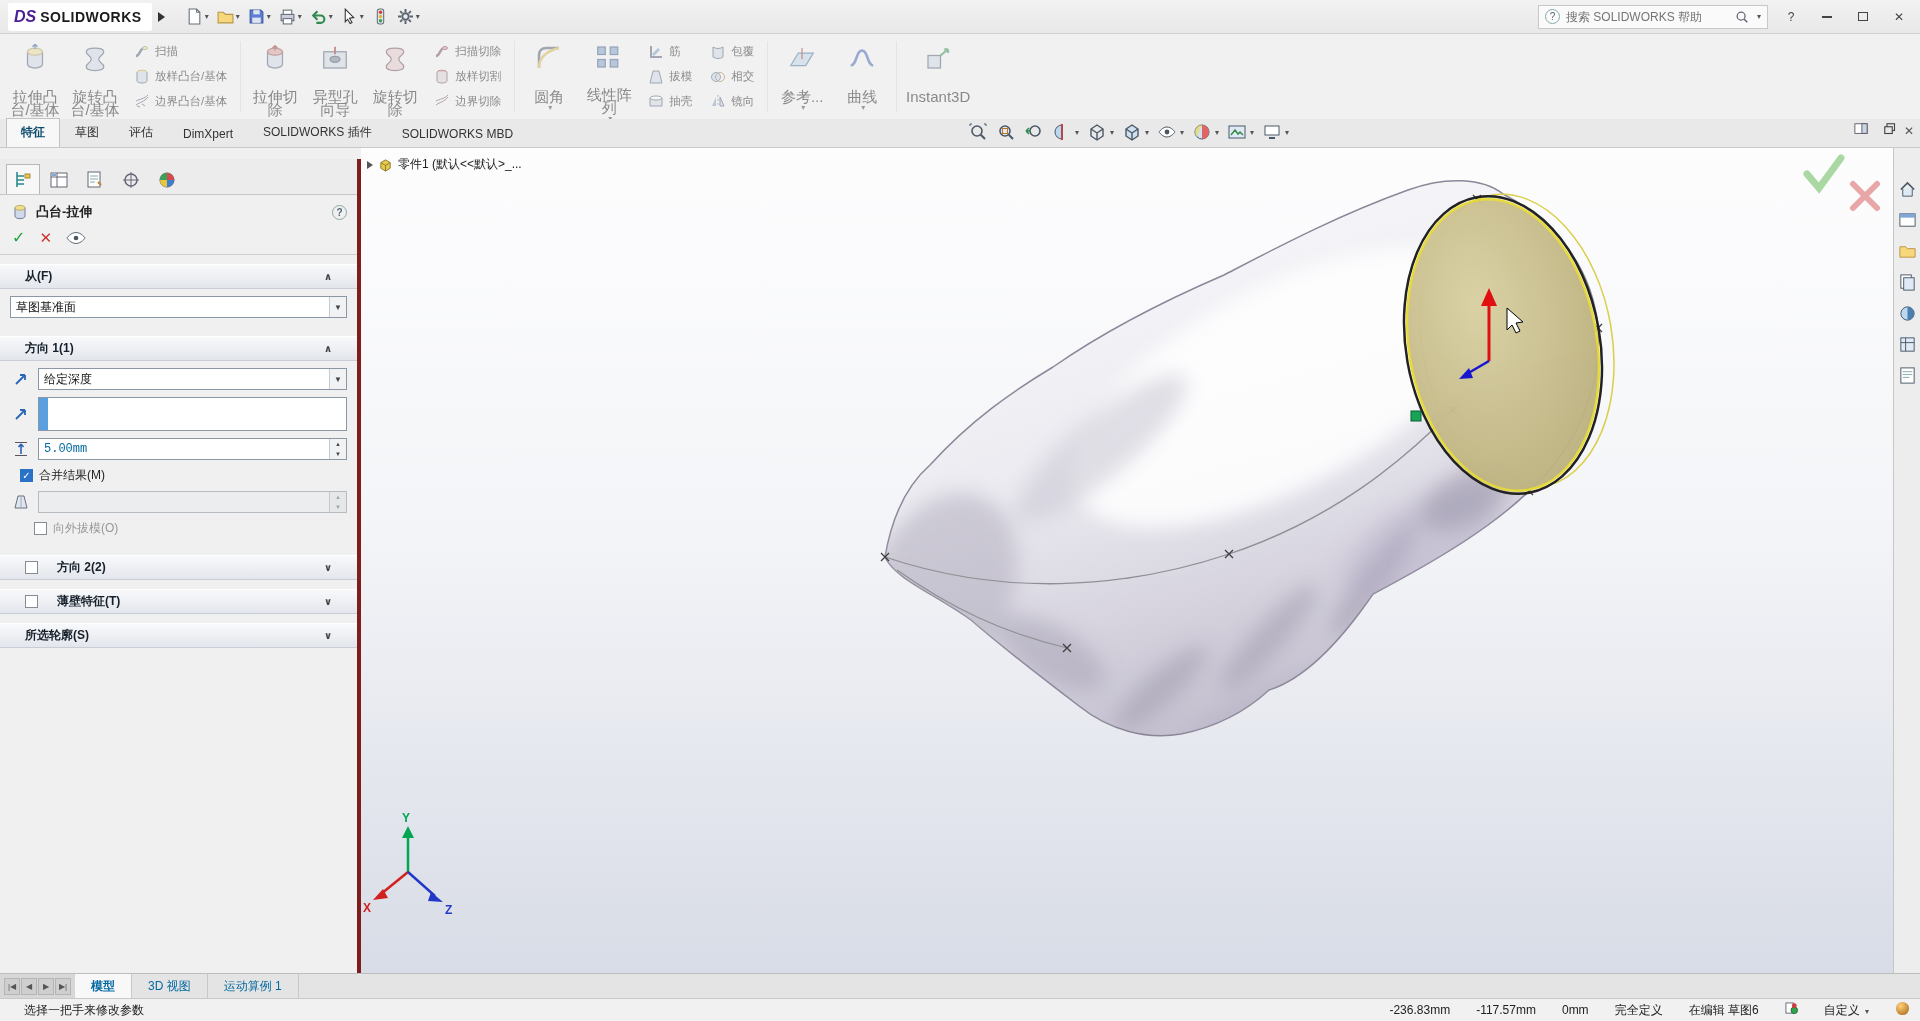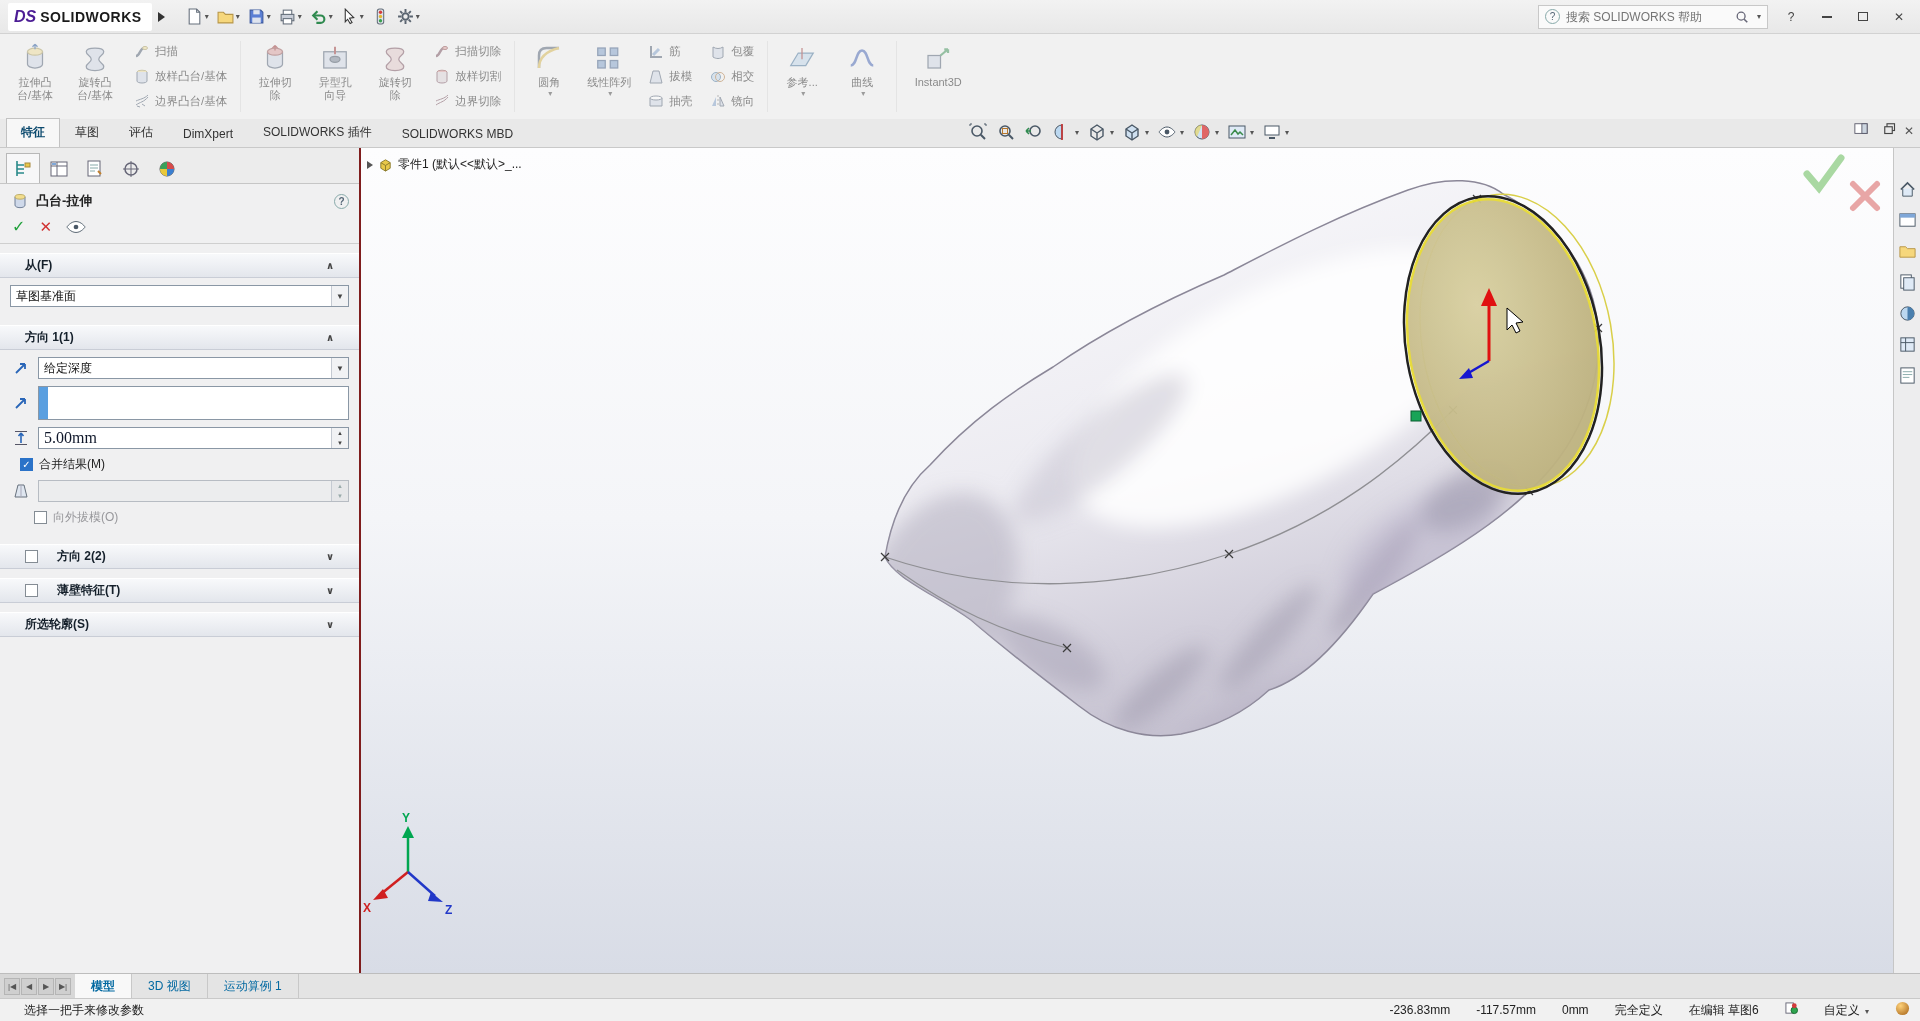--- a/index.html
+++ b/index.html
@@ -25,39 +25,39 @@
   .winbtn{width:26px;height:22px;display:flex;align-items:center;justify-content:center;color:#444;font-size:12px}
   .minglyph{width:10px;border-bottom:2px solid #444}
   .maxglyph{width:10px;height:9px;border:1.5px solid #444}
 
   
   .ribbon{position:absolute;top:34px;left:0;right:0;height:85px;background:#f1f1f1;display:flex;align-items:stretch;padding:3px 6px;z-index:30}
   .ribbon .grp{display:flex;align-items:stretch;gap:2px;opacity:.55;filter:grayscale(25%)}
   .rbtn{width:58px;display:flex;flex-direction:column;align-items:center;padding-top:5px;text-align:center}
   .rbtn .ricon{height:32px;display:flex;align-items:center}
   .rbtn .ricon svg{width:30px;height:30px}
-  .rlbl{font-size:11px;line-height:13px;color:#333;margin-top:2px}
+  .rlbl{font-size:15px;line-height:13px;color:#333;margin-top:16px}
   .rstack{display:flex;flex-direction:column;justify-content:space-evenly;padding:2px 4px}
   .sitem{display:flex;align-items:center;gap:5px;height:24px;padding:0 4px;white-space:nowrap}
   .sitem svg{width:16px;height:16px;flex:none}
   .sitem .slbl{font-size:11.5px;color:#333}
   .rsep{width:1px;background:#dbdbdb;margin:4px 3px}
 
   
   .tabrow{position:absolute;top:119px;left:0;right:0;height:29px;background:#e9e9e9;border-bottom:1px solid #c9c9c9;display:flex;align-items:flex-end;z-index:30}
   .ctabs{display:flex;align-items:flex-end;height:100%;padding-left:6px}
   .ctab{padding:5px 14px 6px;font-size:12px;color:#333;border:1px solid transparent;border-bottom:none}
   .ctab.active{background:#f7f7f7;border-color:#c2c2c2;color:#0c4a6e;font-weight:bold}
   .hud{position:absolute;left:967px;top:2px;display:flex;align-items:center;gap:6px}
   .hbtn{display:flex;align-items:center;gap:1px;padding:1px}
   .hbtn svg{width:20px;height:20px}
   .docwin{position:absolute;right:6px;top:3px;display:flex;align-items:center;gap:8px;color:#555}
 
   
-  .pm{position:absolute;top:148px;left:0;width:361px;bottom:48px;background:#f0f0f1;border-right:2px solid #7f1d1d;z-index:20}
+  .pm{position:absolute;top:159px;left:0;width:361px;bottom:48px;background:#f0f0f1;border-right:4px solid #7f1d1d;z-index:20}
   .pmtabs{height:36px;display:flex;align-items:flex-end;gap:2px;padding:4px 6px 0;border-bottom:1px solid #c6c6c6;background:#ececec}
   .pmtab{width:34px;height:30px;display:flex;align-items:center;justify-content:center;border:1px solid transparent;border-bottom:none}
   .pmtab.active{background:#f7f7f8;border-color:#b8b8b8}
   .pmtab svg{width:20px;height:20px}
   .pmhdr{display:flex;align-items:center;gap:6px;padding:7px 10px 4px;font-size:13px;font-weight:bold}
   .pmhdr svg{width:20px;height:20px}
   .pmhdr .help{margin-left:auto}
   .okrow{display:flex;align-items:center;gap:14px;padding:2px 12px 7px;border-bottom:1px solid #cfcfcf}
   .okrow .ok{color:#1fa03a;font-size:16px;font-weight:bold}
   .okrow .cancel{color:#d03232;font-size:15px;font-weight:bold}
@@ -66,21 +66,21 @@
   .gh .chev{margin-left:auto;color:#444;font-size:10px}
   .gb{padding:7px 10px 2px}
   .row{display:flex;align-items:center;gap:6px;margin-bottom:7px}
   .pic{width:22px;height:22px;display:flex;align-items:center;justify-content:center;flex:none}
   .pic svg{width:18px;height:18px}
   .combo{flex:1;height:22px;background:#fff;border:1px solid #8a97a5;display:flex;align-items:center;padding-left:5px;font-size:12px;color:#111}
   .combo .ca{margin-left:auto;width:17px;align-self:stretch;background:#f1f2f4;border-left:1px solid #c5cad2;display:flex;align-items:center;justify-content:center;font-size:8px;color:#444}
   .selbox{flex:1;height:34px;background:#fff;border:1px solid #8a97a5;position:relative}
   .selbox .bar{position:absolute;left:0;top:0;bottom:0;width:9px;background:#5a9fe0}
   .spin{flex:1;height:22px;border:1px solid #8a97a5;background:#fff;display:flex}
-  .spin input{border:0;outline:0;flex:1;min-width:0;font-size:16px;padding:0 5px;background:transparent;font-family:Liberation Serif, serif;color:#0f172a}
+  .spin input{border:0;outline:0;flex:1;min-width:0;font-size:12px;padding:0 5px;background:transparent;font-family:Liberation Mono, monospace;color:#0369a1}
   .spin .sbtns{width:17px;border-left:1px solid #c5cad2;display:flex;flex-direction:column}
   .spin .sbtns span{flex:1;display:flex;align-items:center;justify-content:center;font-size:6px;color:#444;background:#f1f2f4}
   .spin.disabled{background:#ecedee;border-color:#b7bcc3}
   .spin.disabled .sbtns span{color:#9aa;background:#e6e7e9}
   .cb{width:13px;height:13px;border:1px solid #848c94;background:#fff;display:inline-flex;align-items:center;justify-content:center;flex:none;font-size:10px;color:#fff}
   .cb.checked{background:#2a72c8;border-color:#2a72c8}
   .cblabel{font-size:12px}
   .dim{color:#98989c}
 
   

